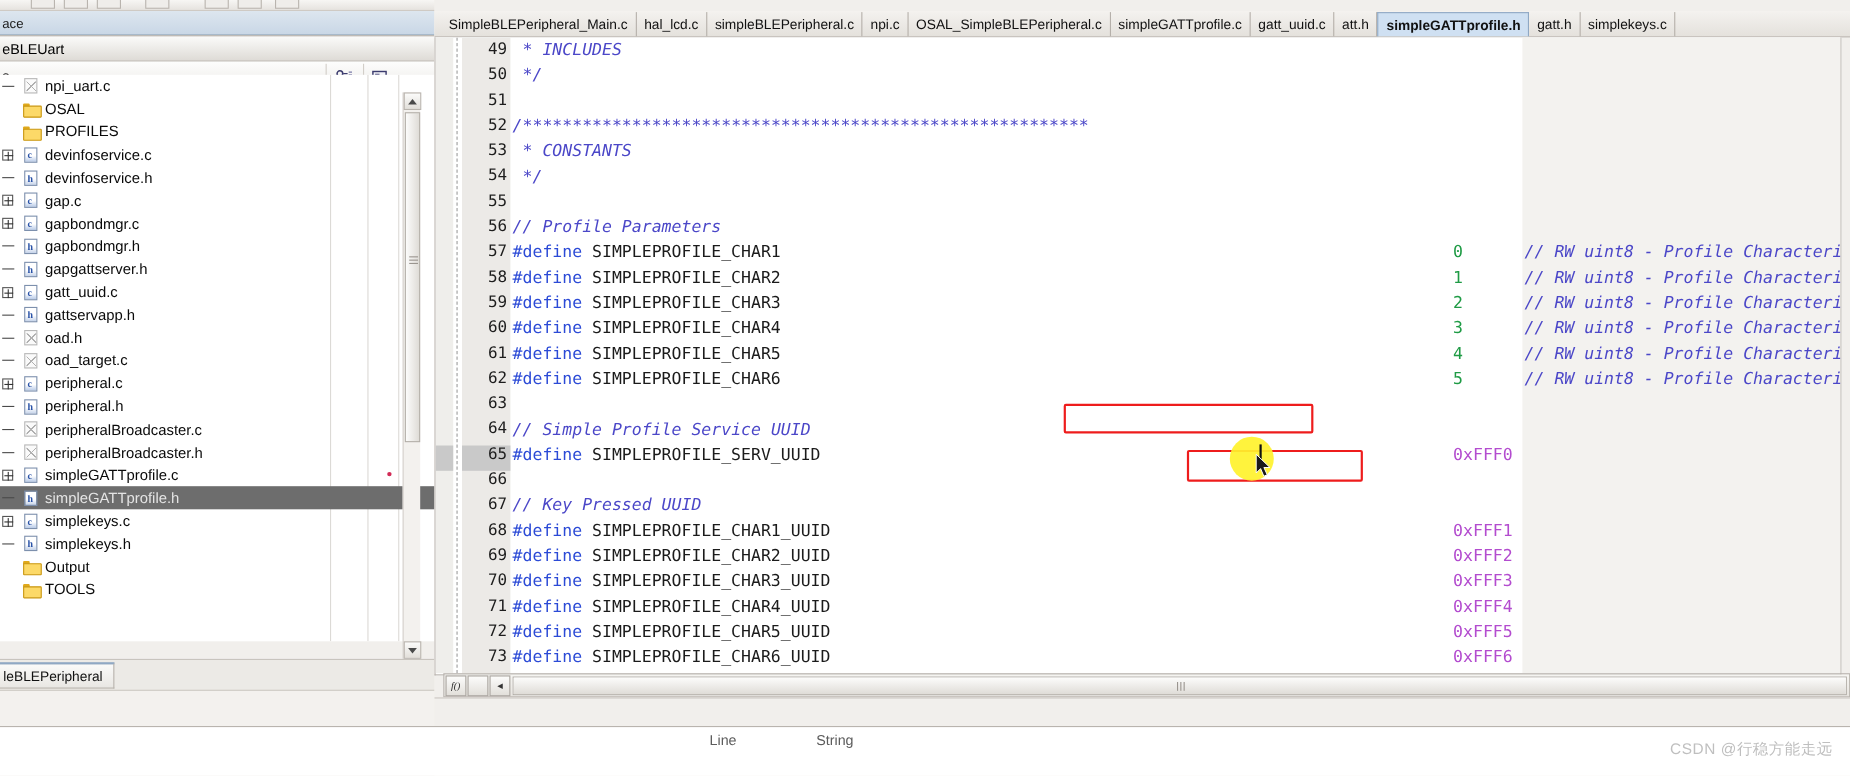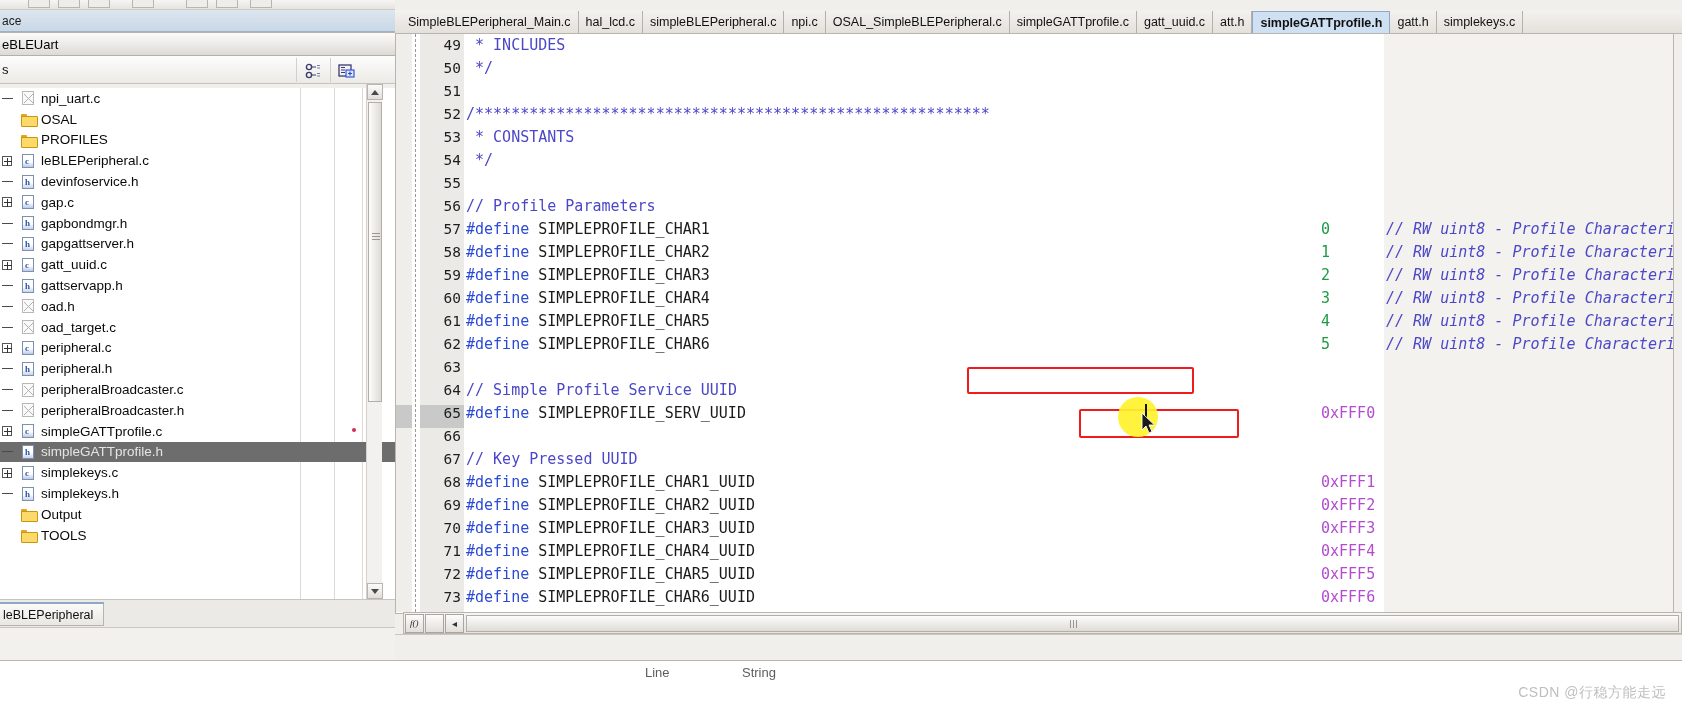--- a/index.html
+++ b/index.html
@@ -56,21 +56,21 @@
     display: flex; align-items: center; font-size: 13px; color: #111; padding-left: 2px;
   }
   .th-sep { position:absolute; top:58px; width:1px; height:24px; background:#d2cec8; }
   .th-icon {
     position:absolute; top:60px; width:26px; height:22px;
     display:flex; align-items:center; justify-content:center; cursor:pointer;
   }
 
   
   .tree-wrap {
-    position: absolute; left: 0; top: 88px; width: 462px; height: 515px;
+    position: absolute; left: 0; top: 68px; width: 462px; height: 515px;
     background: #ffffff; overflow: hidden;
   }
   .tree-col-a { position:absolute; left:300px; top:0; width:1px; height:515px; background:#dcdad6; }
   .tree-col-b { position:absolute; left:334px; top:0; width:1px; height:515px; background:#dcdad6; }
   .tree-col-c { position:absolute; left:362px; top:0; width:1px; height:515px; background:#dcdad6; }
 
   .trow {
     position: relative; height: 20.8px; display: flex; align-items: center;
     font-size: 13.5px; color: #0a0a0a; white-space: nowrap; cursor: default;
   }
@@ -154,21 +154,21 @@
 
   .code {
     position:absolute; left:0; top:0; width:1287px; height:578px;
     font-family:"DejaVu Sans Mono", monospace; font-size:15px; line-height:23px;
     white-space:pre;
   }
   .cl { position:relative; height:23px; }
   .ln { position:absolute; left:24px; width:44px; text-align:right; padding-right:3px;
         color:#1d1d1d; font-size:14.5px; font-family:"DejaVu Sans Mono",monospace; }
   .src { position:absolute; left:70px; }
-  .cm { color:#4b47c8; }
+  .cm { color:#4b47c8; font-style:italic; }
   .kw { color:#2b4ad6; }
   .id { color:#1b1b1b; }
   .num { color:#1f9b45; }
   .hex { color:#b34ccf; }
   .val { position:absolute; left:925px; }
   .cmt2 { position:absolute; left:990px; color:#4b47c8; font-style:italic; }
   .hexv { position:absolute; left:925px; }
 
   .hl-box { position:absolute; border:2.5px solid #ee1c1c; border-radius:2px; pointer-events:none; }
   .cursor-blob { position:absolute; width:40px; height:40px; border-radius:50%;
@@ -183,21 +183,21 @@
   .hb-track { position:absolute; left:62px; right:2px; height:17px; background:#fdfdfc; border:1px solid #b3aea8;}
   .hb-thumb { position:absolute; left:0; top:0; width:100%; height:15px; background:linear-gradient(#fcfcfb,#dfdcd7); }
   .hb-grip { position:absolute; left:50%; top:4px; width:1px; height:8px; background:#9a958f;
              box-shadow:3px 0 0 #9a958f, -3px 0 0 #9a958f; }
 
   .ed-bottom { position:absolute; left:395px; top:634px; width:1287px; height:26px; background:#f1efec; border-top:1px solid #cac6c0;}
 
   
   .msg-pane { position:absolute; left:0; top:660px; width:1682px; height:45px; background:#ffffff; border-top:1px solid #b9b4ae; }
   .msg-head { position:absolute; top:4px; font-size:13px; color:#5d5d5d; font-family:"Liberation Sans",sans-serif; }
-  .watermark { position:absolute; right:16px; top:672px; font-size:14px; color:#bfbfbf; letter-spacing:.5px;margin-top:12px; }
+  .watermark { position:absolute; right:16px; top:672px; font-size:14px; color:#bfbfbf; letter-spacing:.5px; }
 
   .ft-sep { position:absolute; left:0; top:660px; width:1682px; height:1px; background:#cfcbc5; }
 </style>
 </head>
 <body>
 
 <div id="app">
 
   <div class="toolbar-sliver">
     <div class="tb-btn" style="left:28px"></div>
@@ -269,39 +269,48 @@
           </span>
           <span class="t-label">PROFILES</span>
         </div>
         <div class="trow">
           <span class="t-knob">
             <span class="knob-plus"></span>
           </span>
           <span class="t-ico">
             <span class="g-file c"></span>
           </span>
-          <span class="t-label">leBLEPeripheral.c</span>
+          <span class="t-label">devinfoservice.c</span>
         </div>
         <div class="trow">
           <span class="t-knob">
             <span class="knob-dash"></span>
           </span>
           <span class="t-ico">
             <span class="g-file h"></span>
           </span>
           <span class="t-label">devinfoservice.h</span>
         </div>
         <div class="trow">
           <span class="t-knob">
             <span class="knob-plus"></span>
           </span>
           <span class="t-ico">
             <span class="g-file c"></span>
           </span>
           <span class="t-label">gap.c</span>
+        </div>
+        <div class="trow">
+          <span class="t-knob">
+            <span class="knob-plus"></span>
+          </span>
+          <span class="t-ico">
+            <span class="g-file c"></span>
+          </span>
+          <span class="t-label">gapbondmgr.c</span>
         </div>
         <div class="trow">
           <span class="t-knob">
             <span class="knob-dash"></span>
           </span>
           <span class="t-ico">
             <span class="g-file h"></span>
           </span>
           <span class="t-label">gapbondmgr.h</span>
         </div>

